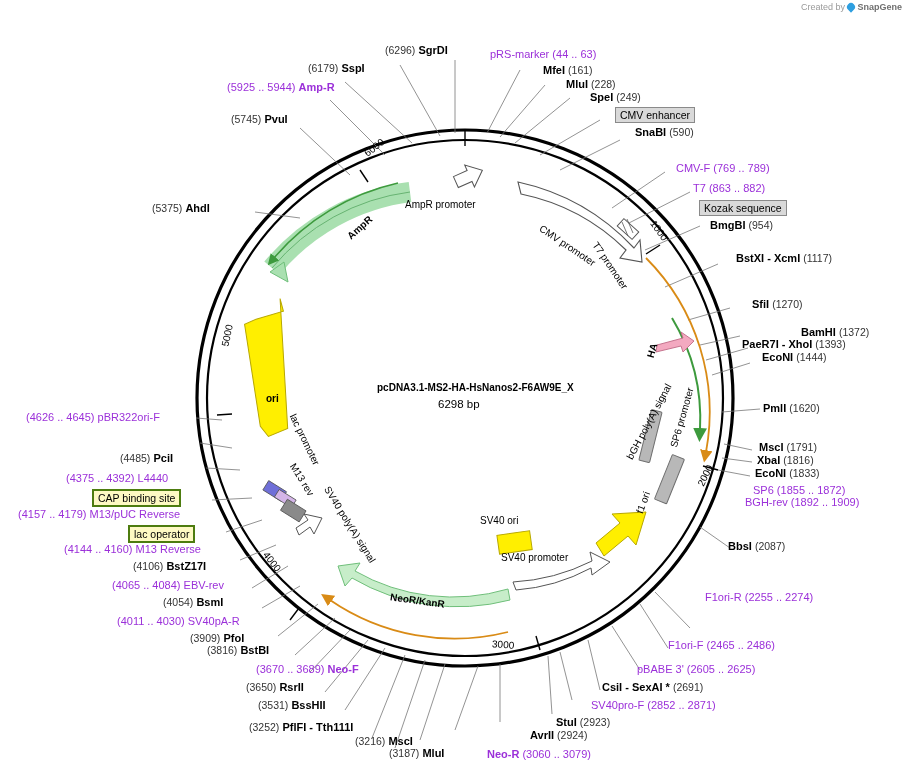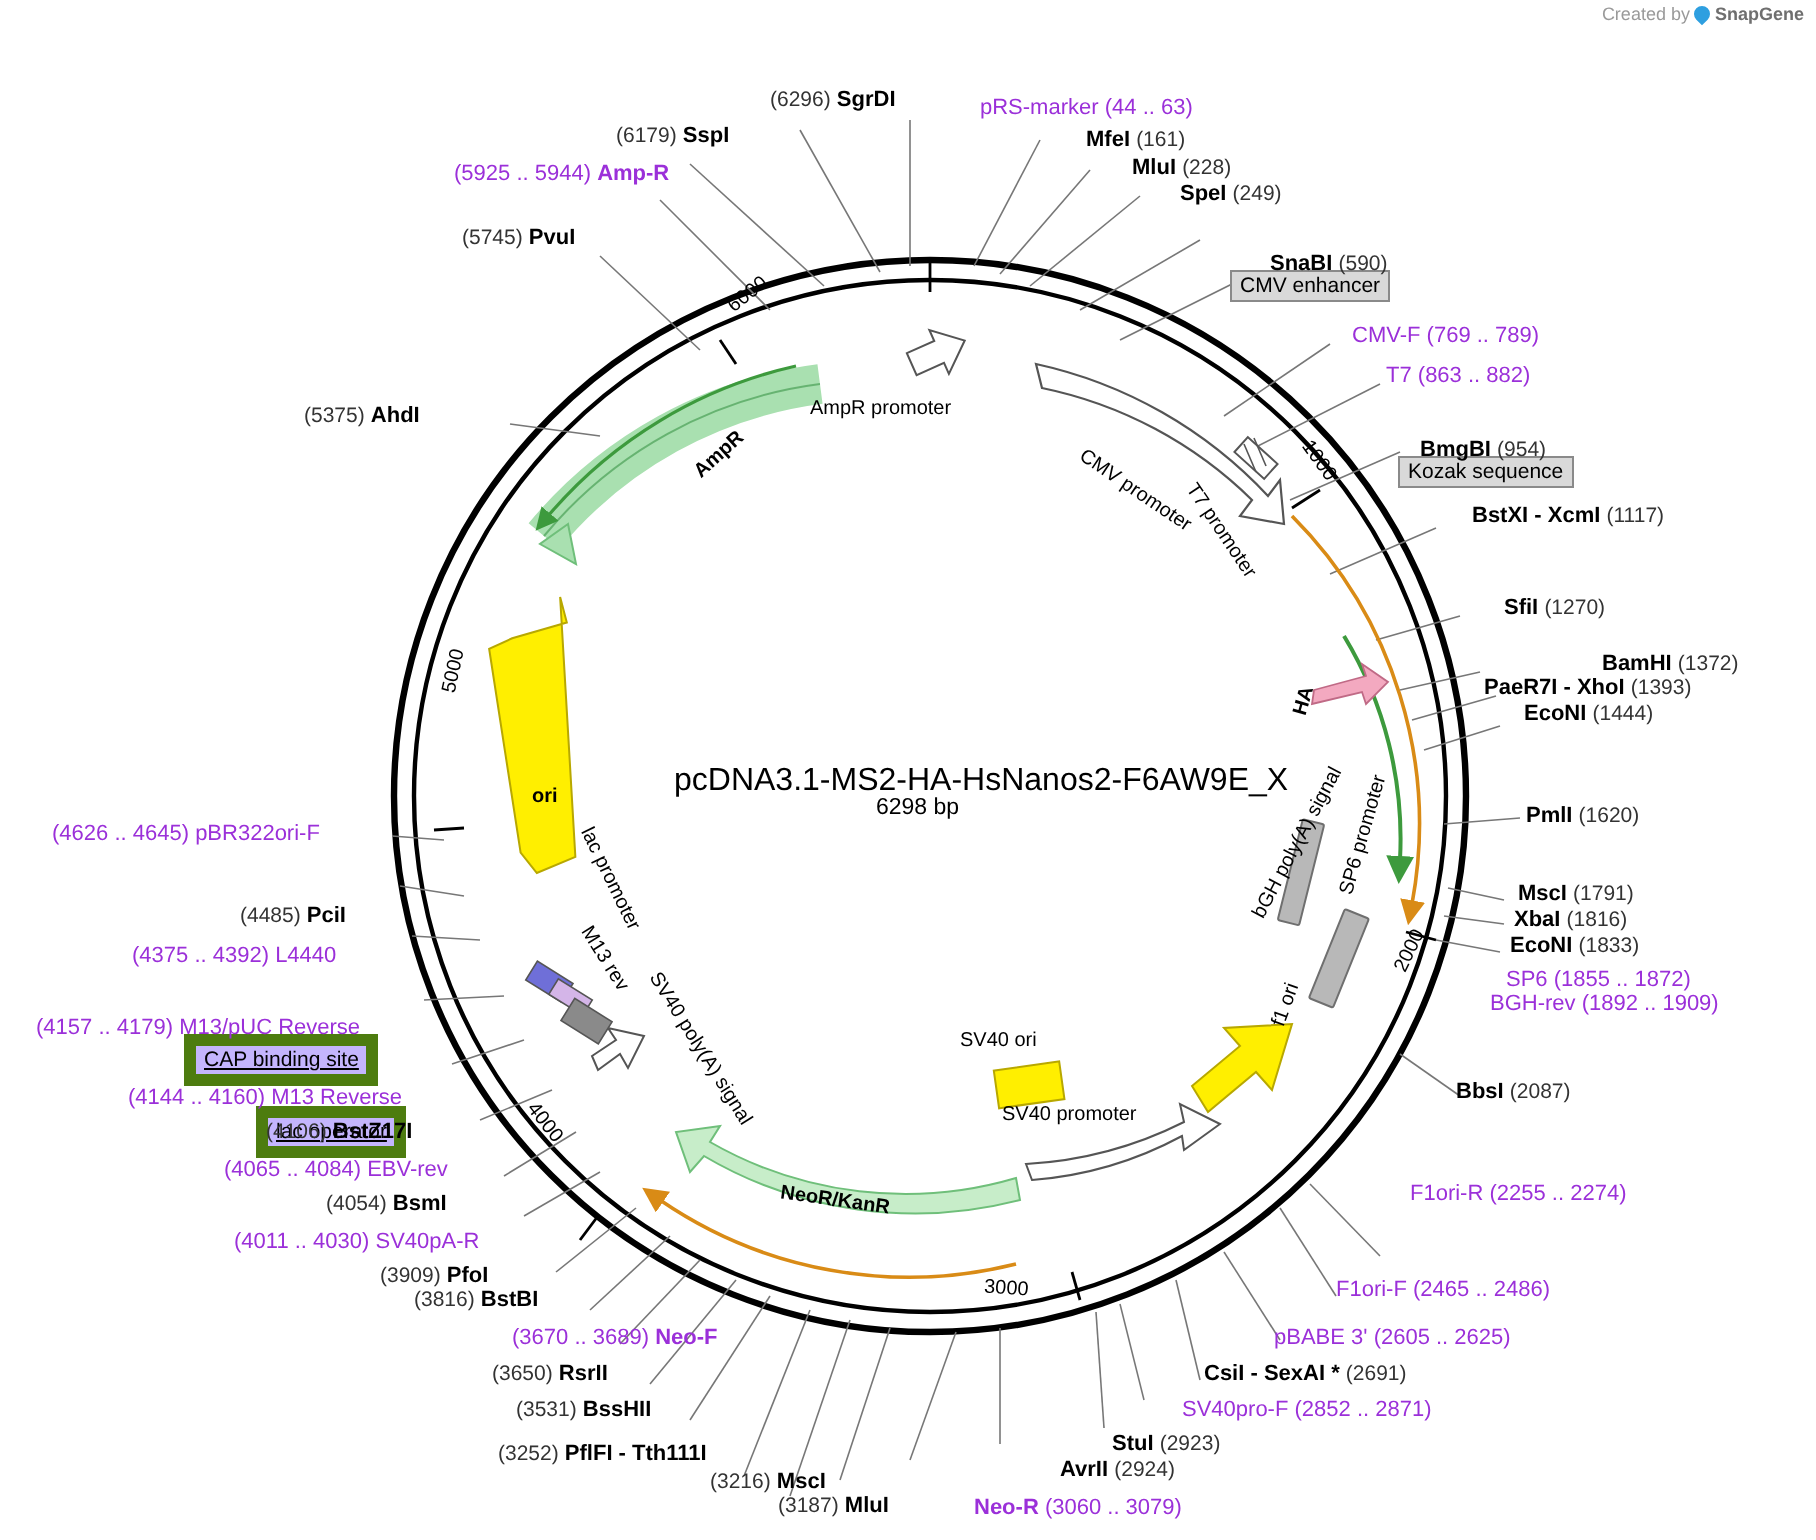--- a/index.html
+++ b/index.html
@@ -5,23 +5,23 @@
   html,body{margin:0;padding:0;background:#ffffff;}
   body{width:908px;height:770px;position:relative;overflow:hidden;
        font-family:"Liberation Sans",sans-serif;color:#000;}
   .abs{position:absolute;white-space:nowrap;}
   .lbl{font-size:11px;}
   .bold{font-weight:bold;}
   .purple{color:#9b30d9;}
   .pos{color:#333;font-size:10.5px;}
   .tiny{font-size:10px;}
   #plasmid-svg{position:absolute;left:0;top:0;}
-  .boxlabel{background:#d9d9d9;border:1px solid #8a8a8a;padding:1px 4px;font-size:10.5px;margin-top:28px;}
-  .boxlabel.teal{background:#c4b5fd;border:6px solid #4d7c0f;text-decoration:underline;}
-  .title{font-weight:normal;font-size:16px;}
+  .boxlabel{background:#d9d9d9;border:1px solid #8a8a8a;padding:1px 4px;font-size:10.5px;}
+  .boxlabel.teal{background:#fef9c3;border:2px solid #4d7c0f;}
+  .title{font-weight:bold;font-size:10px;margin-left:40px;}
   .subtitle{font-size:11.5px;}
   .credit{position:absolute;right:6px;top:2px;font-size:9px;color:#9a9a9a;}
   .credit b{color:#6f6f6f;}
   .snap-dot{display:inline-block;width:8px;height:8px;background:#2e9fe0;
             border-radius:50% 50% 50% 0;transform:rotate(-45deg);margin-right:2px;
             vertical-align:-1px;}
 </style>
 </head>
 <body>
 

